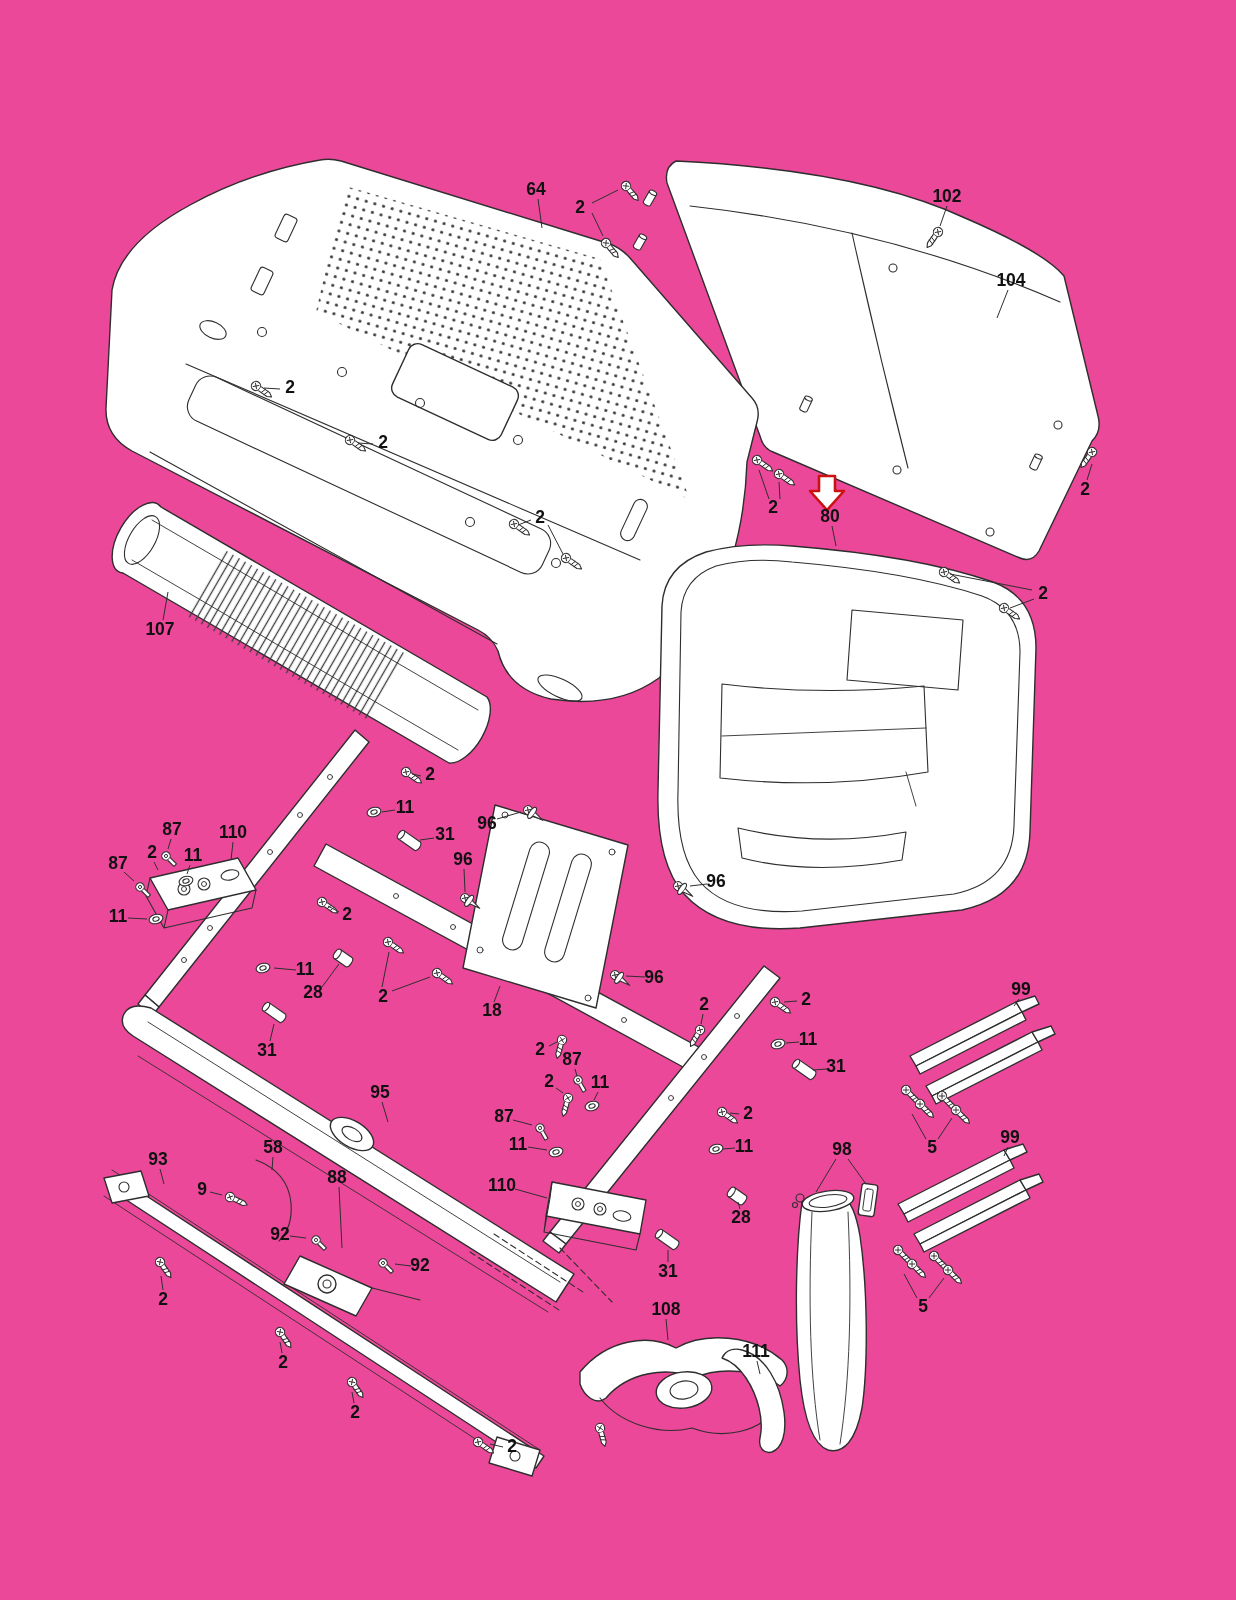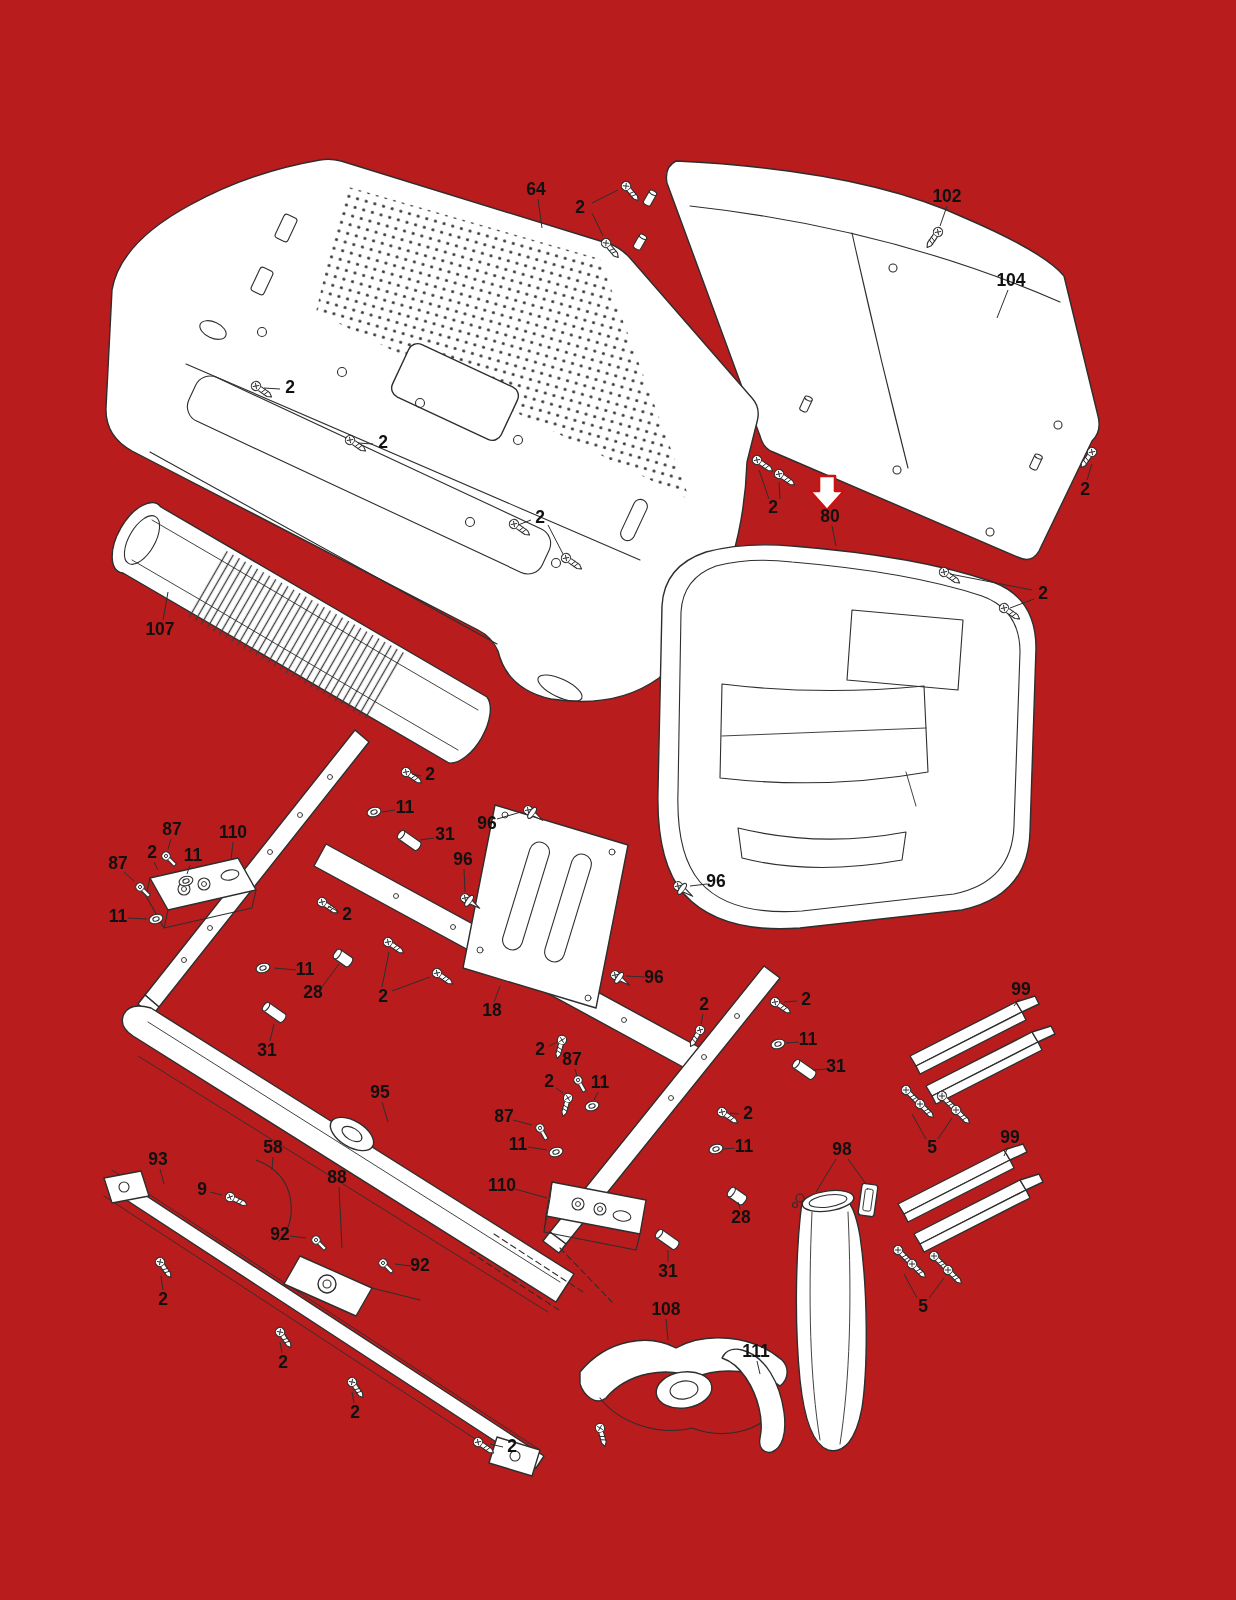--- a/index.html
+++ b/index.html
@@ -1,21 +1,21 @@
 <!DOCTYPE html>
 <html style="--stroke: #2e2e2e; --label: #111111; --arrow: #cc1111;"><head>
 <meta charset="utf-8">
 <style>
   :root{
     --stroke:#2e2e2e;
     --label:#111111;
     --arrow:#cc1111;
   }
   html,body{margin:0;padding:0;background:#ffffff;}
-  #page{width:1236px;height:1600px;background:#b91c1c;position:relative;font-family:"Liberation Sans",sans-serif;}
+  #page{width:1236px;height:1600px;background:#ec4899;position:relative;font-family:"Liberation Sans",sans-serif;}
   svg{display:block;}
   .part{fill:#ffffff;stroke:var(--stroke);stroke-width:1.4;stroke-linejoin:round;}
   .detail{fill:none;stroke:var(--stroke);stroke-width:1.1;stroke-linejoin:round;stroke-linecap:round;}
   .thin{stroke-width:0.9;}
   .hw{fill:#ffffff;stroke:var(--stroke);stroke-width:1.1;stroke-linejoin:round;}
   .leader{fill:none;stroke:var(--stroke);stroke-width:1;}
   .dashed{stroke-dasharray:6 4;}
   .part-label{font-family:"Liberation Sans",sans-serif;font-size:17.5px;font-weight:600;fill:var(--label);text-anchor:middle;dominant-baseline:middle;}
 </style>
 </head>

